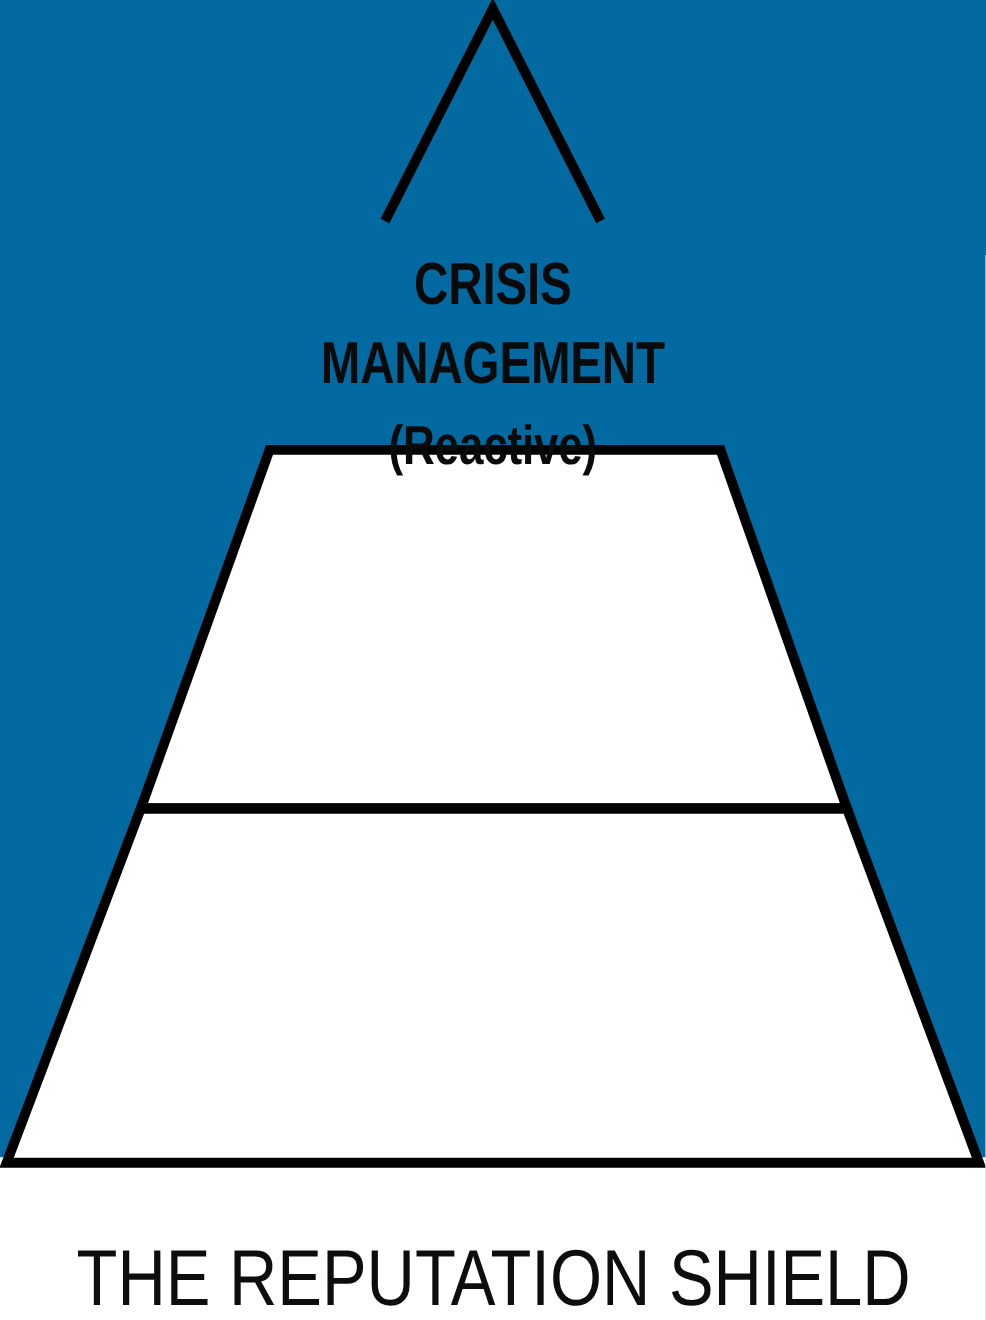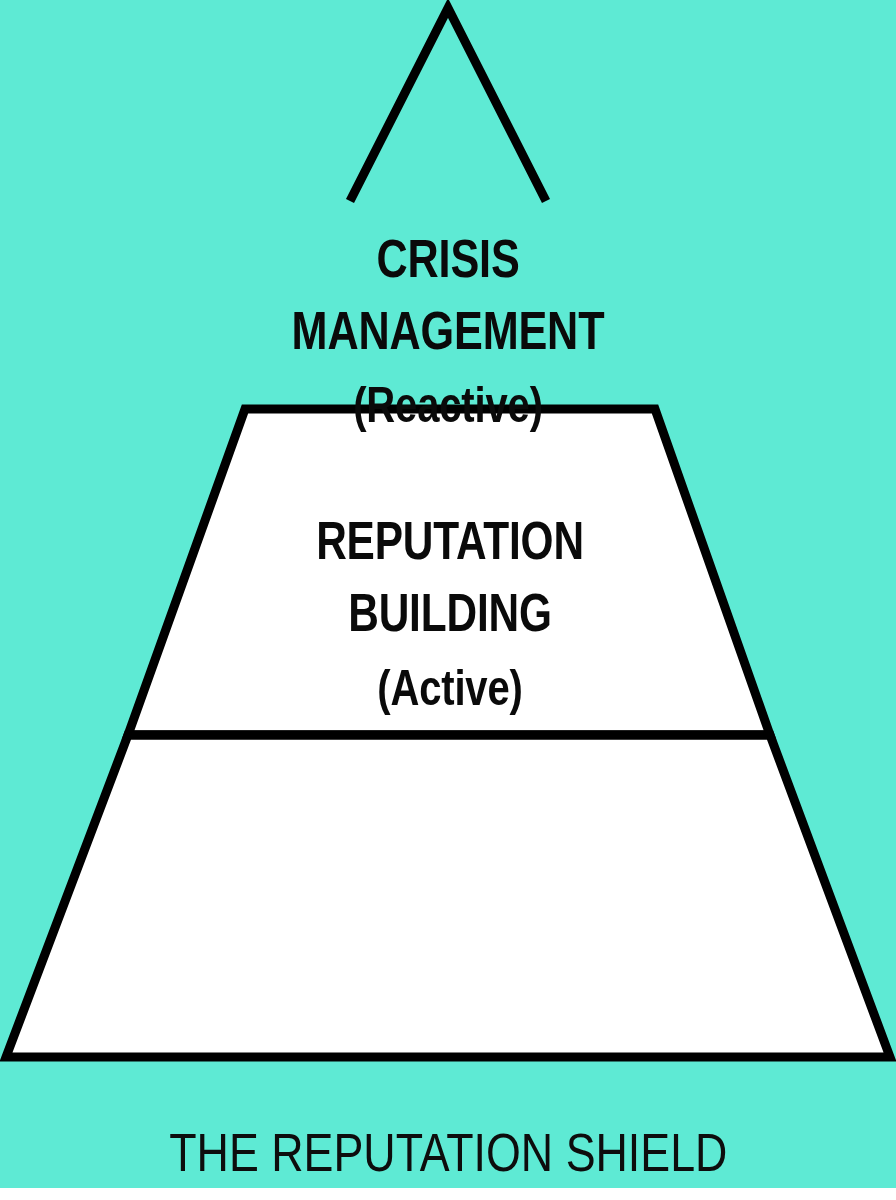--- a/index.html
+++ b/index.html
@@ -11,22 +11,22 @@
   body {
     width: 896px;
     height: 1200px;
     overflow: hidden;
     font-family: "Liberation Sans", sans-serif;
     color: #000000;
   }
   #canvas {
     position: relative;
     width: 896px;
-    height: 1188px;
-    background: #5eead4;
+    height: 1052px;
+    background: #0369a1;
   }
   #pyramid-svg {
     position: absolute;
     left: 0;
     top: 0;
     width: 896px;
     height: 1200px;
     display: block;
   }
   .tier-label {
@@ -111,21 +111,21 @@
 
   
   #diagram-caption {
     position: absolute;
     left: 0;
     top: 1126px;
     width: 896px;
     text-align: center;
     font-family: "Liberation Sans", sans-serif;
     font-weight: normal;
-    font-size: 53px;
+    font-size: 72px;
     line-height: 1.0;
     color: #0d0d0d;
     letter-spacing: 0px;
     white-space: nowrap;
   }
   #diagram-caption .cap-inner {
     display: inline-block;
     transform: scaleX(0.845);
     transform-origin: center top;
   }
@@ -145,24 +145,19 @@
 
     <line x1="128" y1="735" x2="770" y2="735" stroke="#000000" stroke-width="9"></line>
   </svg>
 
   <div class="tier-label" id="tier-crisis">
     <span class="tier-title">CRISIS</span>
     <span class="tier-title">MANAGEMENT</span>
     <span class="tier-sub">(Reactive)</span>
   </div>
 
-  <div class="tier-label" id="tier-building">
-    <span class="tier-title">REPUTATION</span>
-    <span class="tier-title">BUILDING</span>
-    <span class="tier-sub">(Active)</span>
-  </div>
 
 
   <div id="diagram-caption">
     <span class="cap-inner">THE REPUTATION SHIELD</span>
   </div>
 
 </div>
 
 </body></html>

